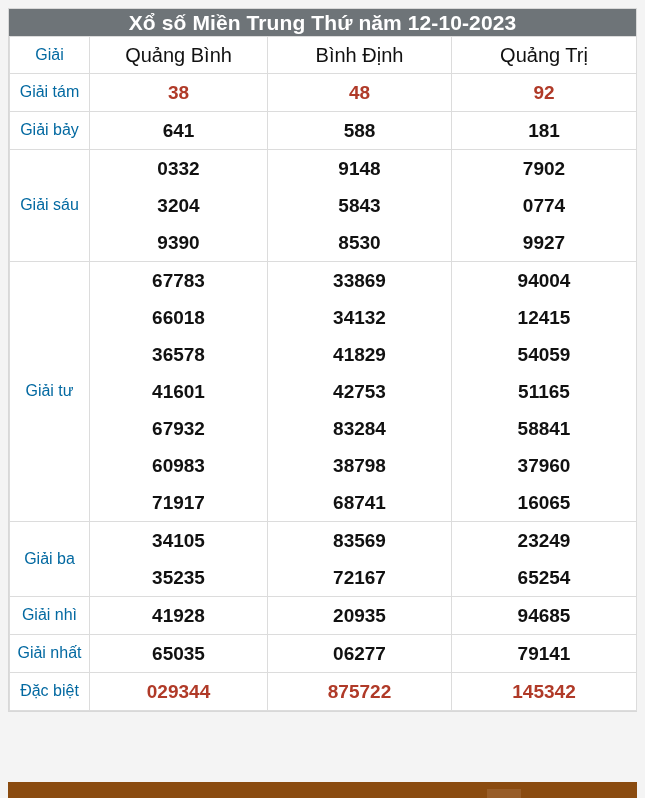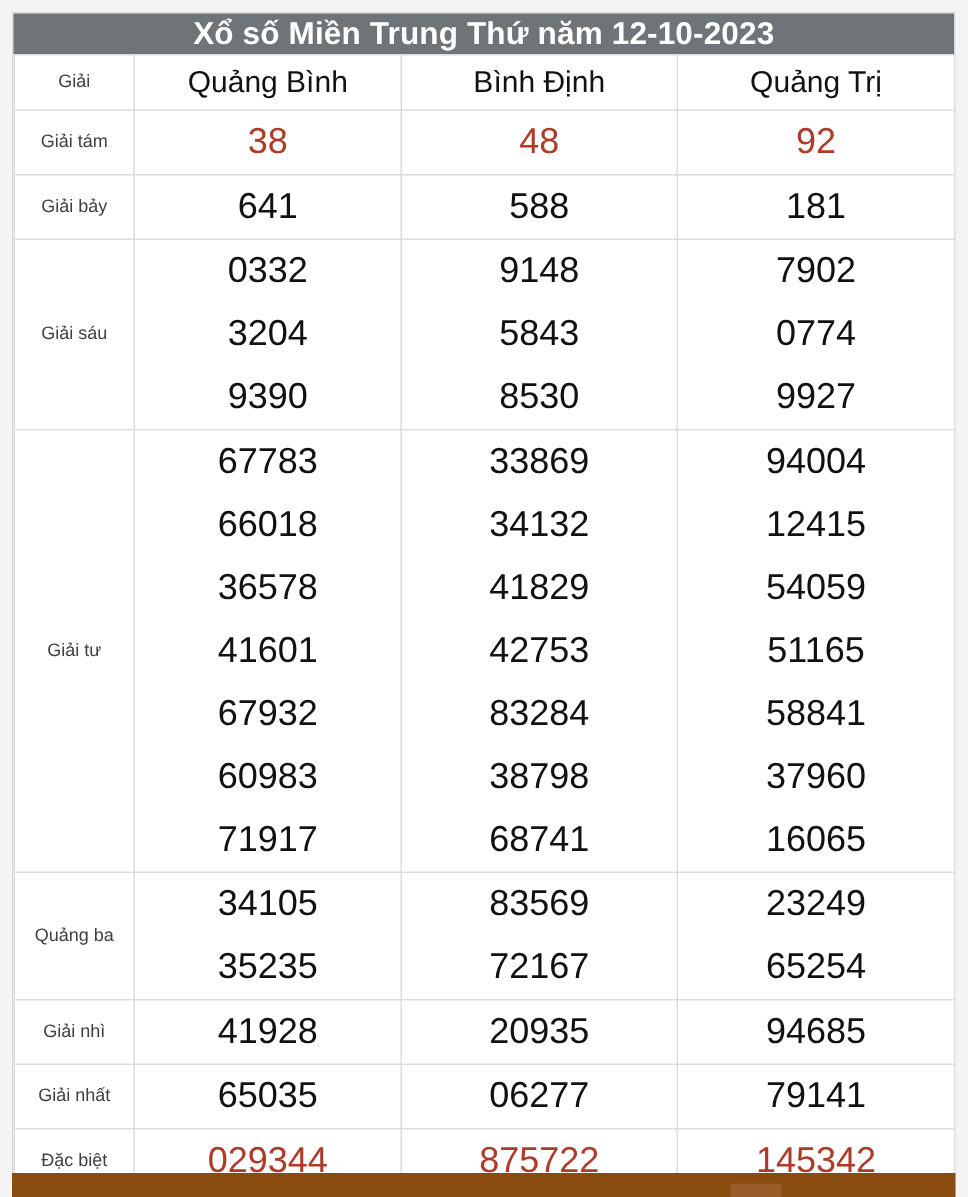--- a/index.html
+++ b/index.html
@@ -62,36 +62,36 @@
   table.results td {
     border: 1px solid #dcdcdc;
     text-align: center;
     vertical-align: middle;
     padding: 0;
     background: #ffffff;
   }
 
   table.results th.label-head,
   table.results td.label-cell {
-    font-size: 12px;
+    font-size: 16px;
     font-weight: normal;
-    color: #404040;
+    color: #0369a1;
     line-height: 1.3;
   }
 
   table.results th.prov-head {
     font-size: 20px;
     font-weight: normal;
     color: #111111;
     height: 36px;
   }
 
   td.num {
-    font-size: 24px;
-    font-weight: normal;
+    font-size: 19px;
+    font-weight: bold;
     color: #111111;
     line-height: 1.0;
   }
 
   td.num.accent {
     color: #b03a28;
   }
 
   td.num .n {
     display: block;
@@ -217,21 +217,21 @@
               <span class="n">94004</span>
               <span class="n">12415</span>
               <span class="n">54059</span>
               <span class="n">51165</span>
               <span class="n">58841</span>
               <span class="n">37960</span>
               <span class="n">16065</span>
             </td>
           </tr>
           <tr>
-            <td class="label-cell">Quảng ba</td>
+            <td class="label-cell">Giải ba</td>
             <td class="num stack">
               <span class="n">34105</span>
               <span class="n">35235</span>
             </td>
             <td class="num stack">
               <span class="n">83569</span>
               <span class="n">72167</span>
             </td>
             <td class="num stack">
               <span class="n">23249</span>

